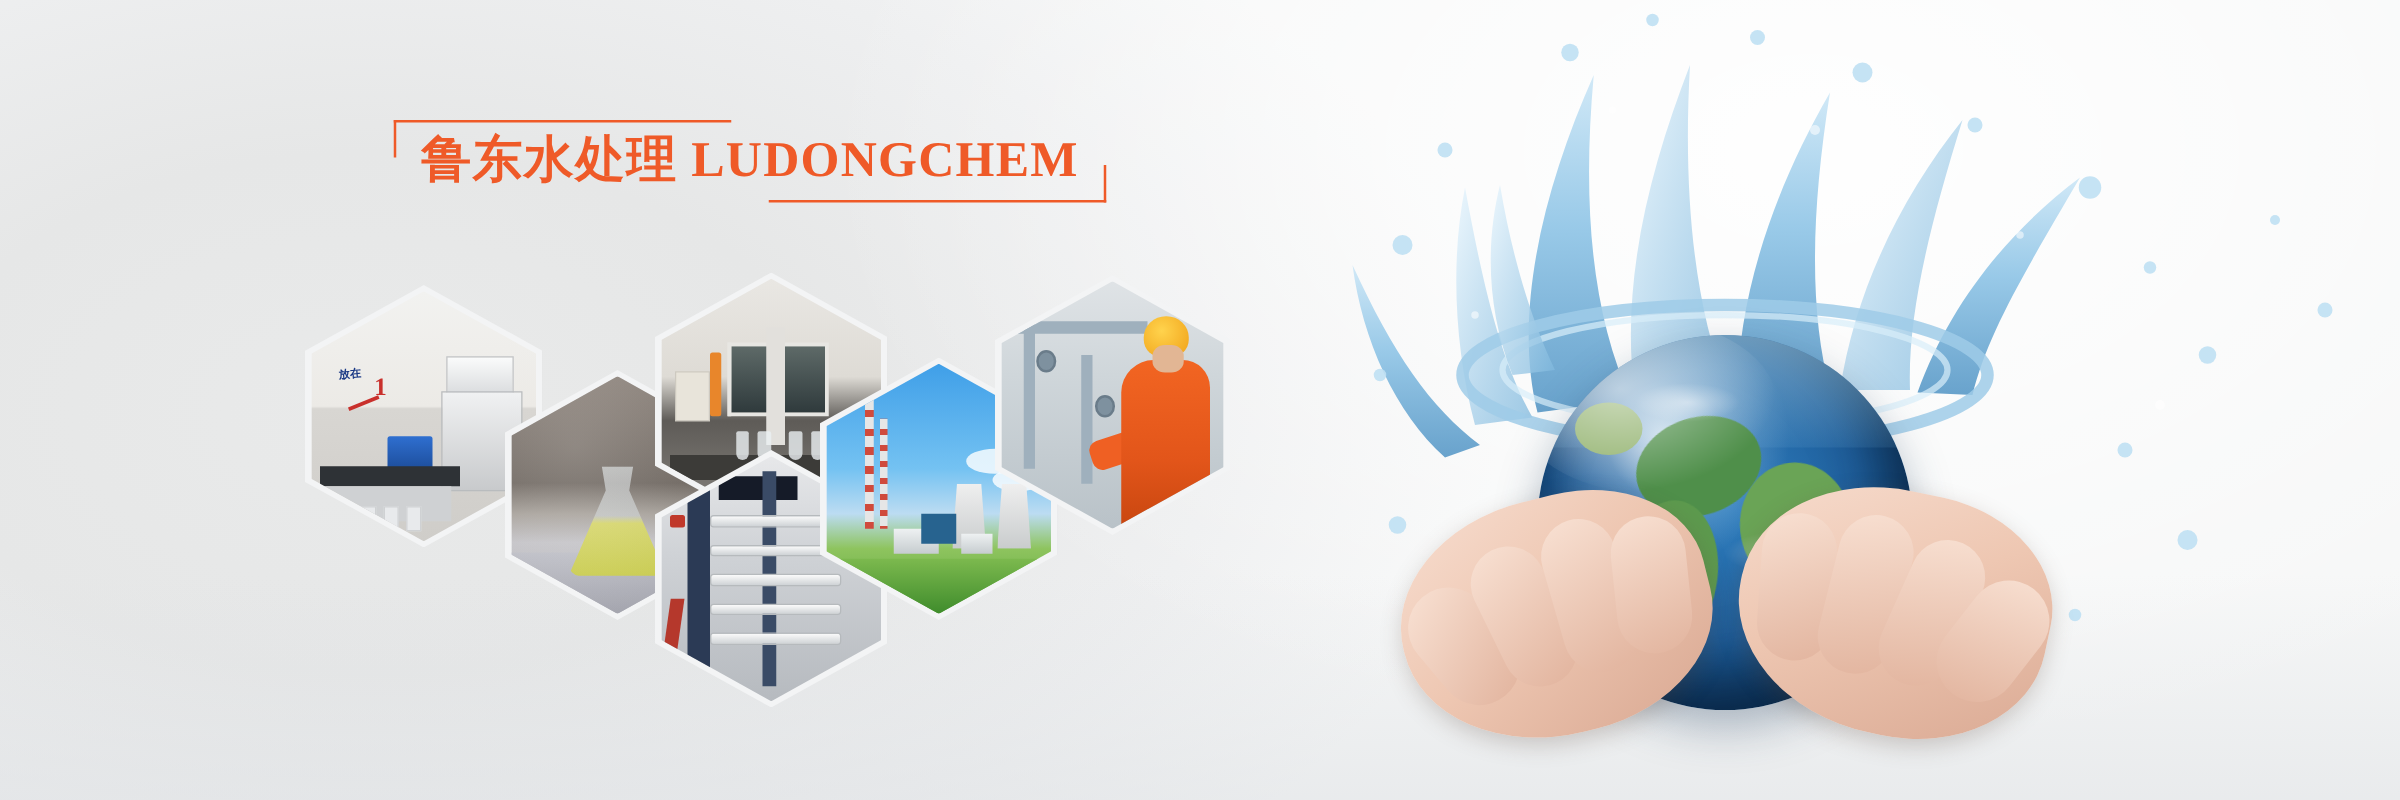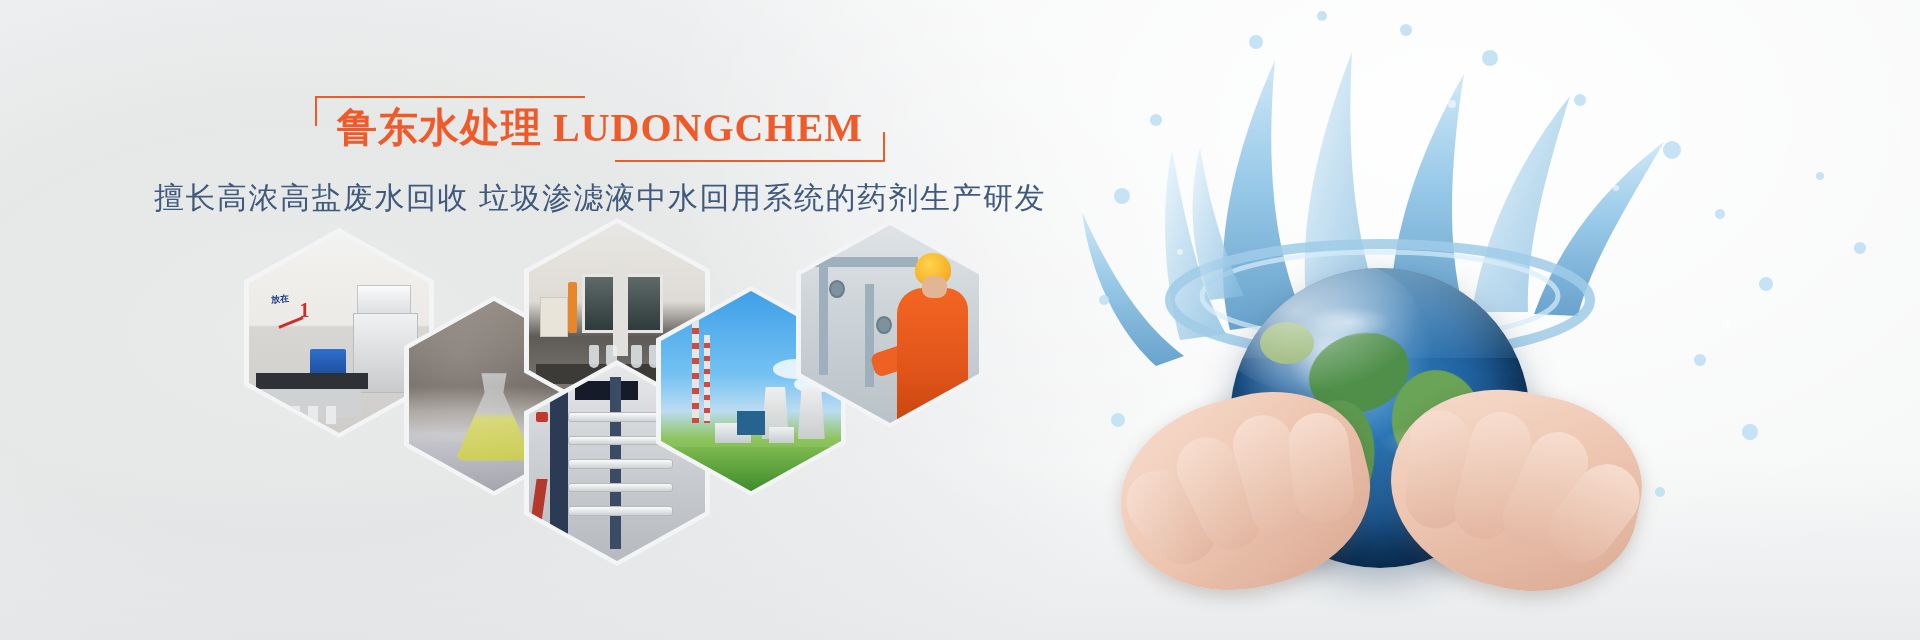--- a/index.html
+++ b/index.html
@@ -204,21 +204,20 @@
 <body>
 
 <div id="banner">
 
   <div class="text-block">
     <div class="title-wrap">
       <span class="br-tl"></span>
       <span class="br-br"></span>
       <div class="title">鲁东水处理 LUDONGCHEM</div>
     </div>
-    <div class="subtitle">擅长高浓高盐废水回收  垃圾渗滤液中水回用系统的药剂生产研发</div>
   </div>
 
   <div class="hex-cluster">
 
     <div class="hex-outer" style="left:244px; top:228px; width:190px; height:210px;">
       <div class="hex-inner">
         <div class="photo ph-lab1">
           <div class="wall-txt">放在</div>
           <div class="arrow"></div>
           <div class="wall-num">1</div>

